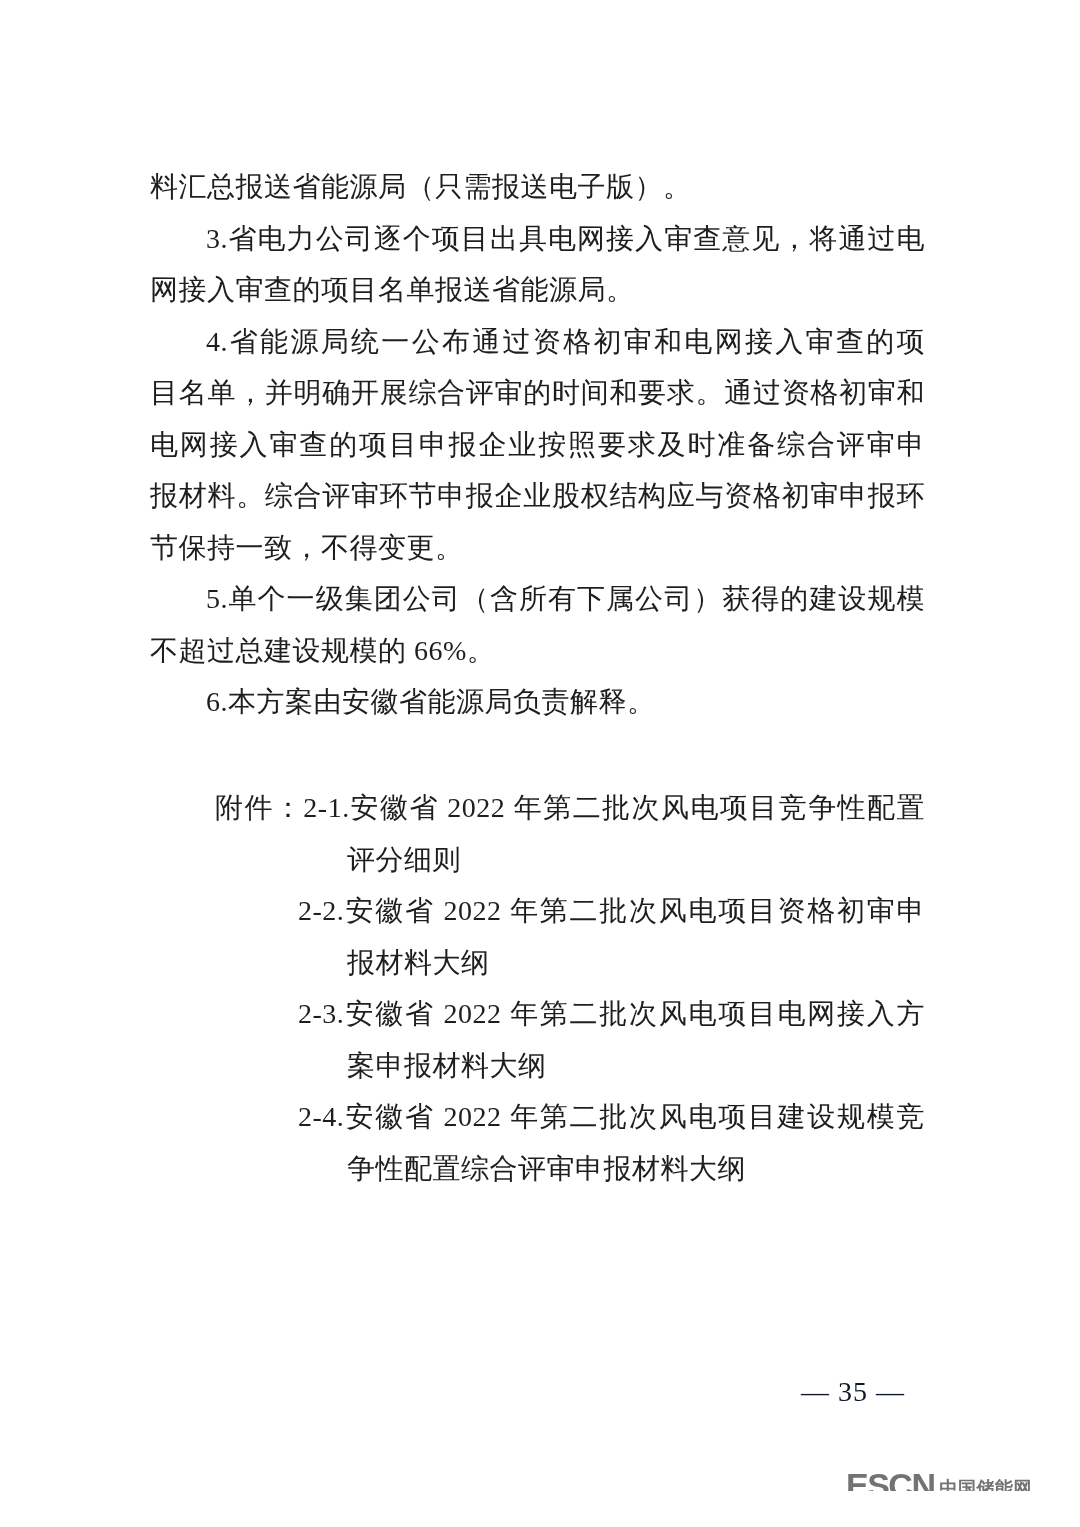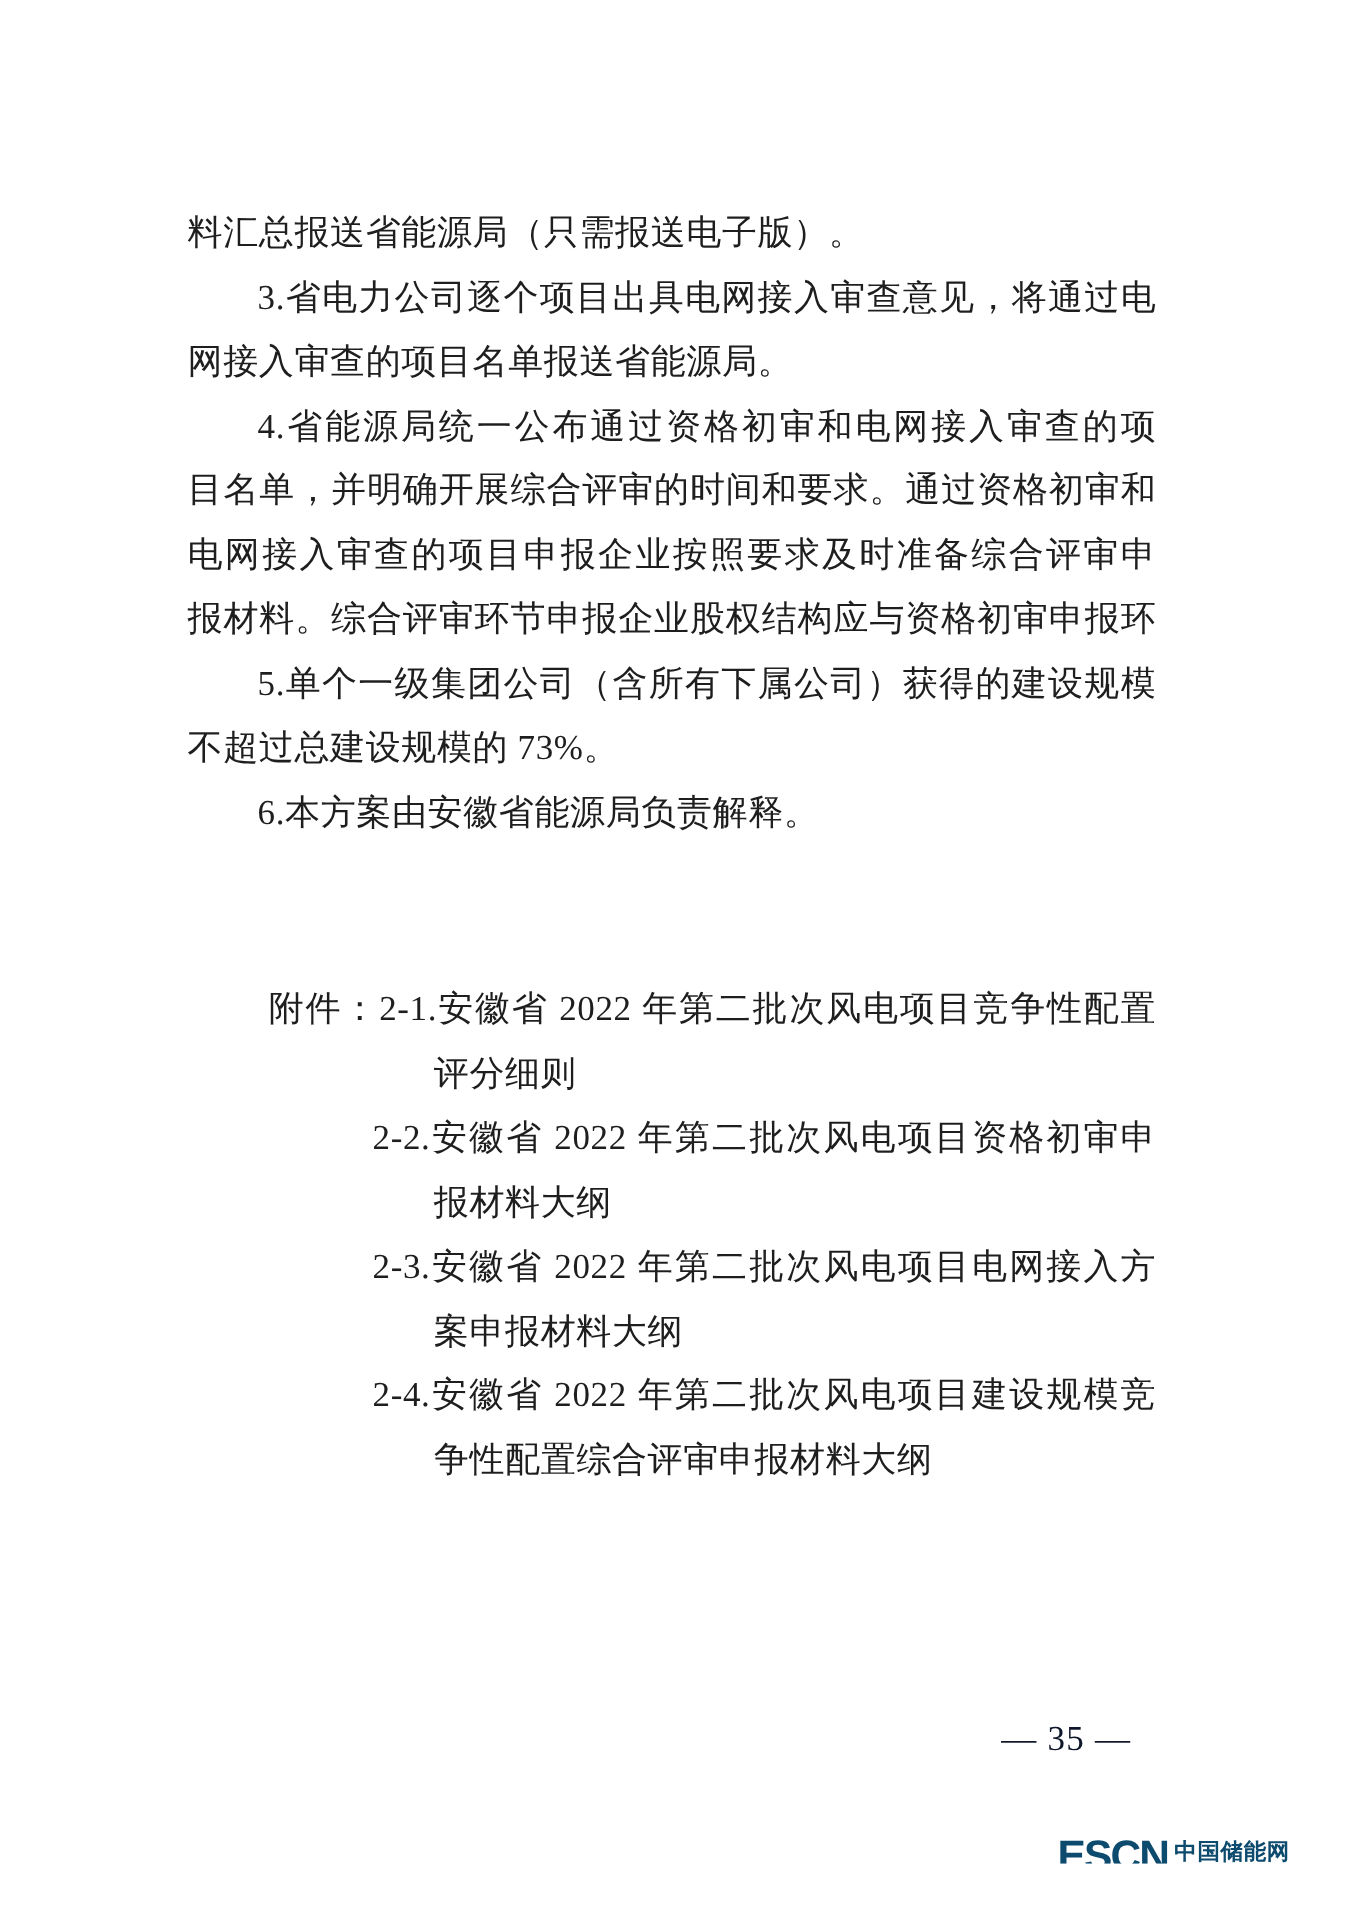--- a/index.html
+++ b/index.html
@@ -51,22 +51,22 @@
     line-height: 51.5px;
     font-size: 28px;
     color: #0f172a;
     letter-spacing: 1px;
   }
   .logo {
     position: absolute;
     left: 846px;
     top: 1468px;
     display: flex;
-    align-items: flex-start;
-    color: #0c4a6e;
+    align-items: flex-end;
+    color: #737373;
     white-space: nowrap;
   }
   .logo-escn {
     font-family: "Liberation Sans", "DejaVu Sans", sans-serif;
     font-weight: bold;
     font-size: 34px;
     line-height: 34px;
     letter-spacing: -1.5px;
   }
   .logo-cn {
@@ -84,22 +84,23 @@
 <div class="page">
 
   <div class="body-text">
     <div class="line">料汇总报送省能源局（只需报送电子版）。</div>
     <div class="line indent2 full">3.省电力公司逐个项目出具电网接入审查意见，将通过电</div>
     <div class="line">网接入审查的项目名单报送省能源局。</div>
     <div class="line indent2 full">4.省能源局统一公布通过资格初审和电网接入审查的项</div>
     <div class="line full">目名单，并明确开展综合评审的时间和要求。通过资格初审和</div>
     <div class="line full">电网接入审查的项目申报企业按照要求及时准备综合评审申</div>
     <div class="line full">报材料。综合评审环节申报企业股权结构应与资格初审申报环</div>
+    <div class="line">节保持一致，不得变更。</div>
     <div class="line indent2 full">5.单个一级集团公司（含所有下属公司）获得的建设规模</div>
-    <div class="line">不超过总建设规模的 73%。</div>
+    <div class="line">不超过总建设规模的 66%。</div>
     <div class="line indent2">6.本方案由安徽省能源局负责解释。</div>
   </div>
 
   <div class="attach-block">
     <div class="line pad-attach full">附件：2-1.安徽省 2022 年第二批次风电项目竞争性配置</div>
     <div class="line pad-cont">评分细则</div>
     <div class="line pad-num full">2-2.安徽省 2022 年第二批次风电项目资格初审申</div>
     <div class="line pad-cont">报材料大纲</div>
     <div class="line pad-num full">2-3.安徽省 2022 年第二批次风电项目电网接入方</div>
     <div class="line pad-cont">案申报材料大纲</div>

